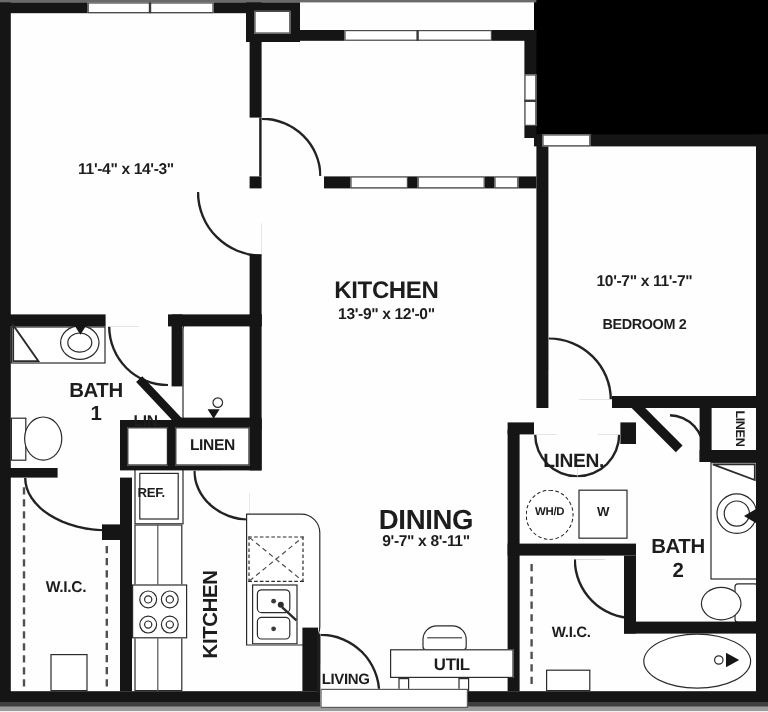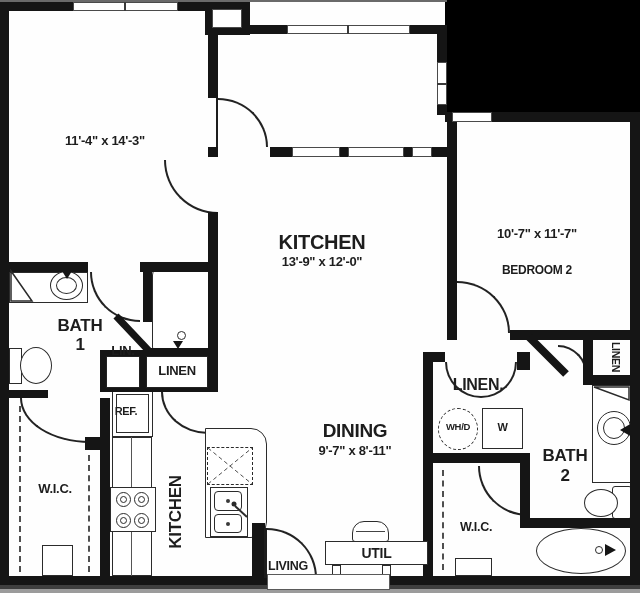--- a/index.html
+++ b/index.html
@@ -178,21 +178,21 @@
   <div class="lbl" style="left:467px;top:227px;width:140px;font-size:13px;">10'-7" x 11'-7"</div>
   <div class="lbl" style="left:262px;top:232px;width:120px;font-size:20px;">KITCHEN</div>
   <div class="lbl" style="left:254px;top:255px;width:136px;font-size:13px;">13'-9" x 12'-0"</div>
   <div class="lbl" style="left:50px;top:317px;width:60px;font-size:17px;">BATH</div>
   <div class="lbl" style="left:50px;top:336px;width:60px;font-size:17px;">1</div>
   <div class="lbl" style="left:106px;top:344px;width:34px;font-size:13px;">LIN.</div>
   <div class="lbl" style="left:146px;top:364px;width:62px;font-size:13px;">LINEN</div>
   <div class="lbl" style="left:112px;top:406px;width:28px;font-size:11px;">REF.</div>
   <div class="lbl" style="left:25px;top:482px;width:60px;font-size:13px;">W.I.C.</div>
   <div class="lbl" style="left:132px;top:502px;width:90px;height:20px;font-size:17px;transform:rotate(-90deg);">KITCHEN</div>
-  <div class="lbl" style="left:300px;top:421px;width:110px;font-size:19px;">DINING</div>
+  <div class="lbl" style="left:300px;top:421px;width:110px;font-size:23px;">DINING</div>
   <div class="lbl" style="left:295px;top:444px;width:120px;font-size:13px;">9'-7" x 8'-11"</div>
   <div class="lbl" style="left:258px;top:560px;width:60px;font-size:12.5px;">LIVING</div>
   <div class="lbl" style="left:325px;top:546px;width:103px;font-size:14px;">UTIL</div>
   <div class="lbl" style="left:448px;top:377px;width:60px;font-size:16px;">LINEN.</div>
   <div class="lbl" style="left:438px;top:422px;width:40px;font-size:9.5px;">WH/D</div>
   <div class="lbl" style="left:482px;top:422px;width:41px;font-size:11px;">W</div>
   <div class="lbl" style="left:534px;top:447px;width:62px;font-size:17px;">BATH</div>
   <div class="lbl" style="left:534px;top:467px;width:62px;font-size:17px;">2</div>
   <div class="lbl" style="left:444px;top:521px;width:64px;font-size:12.5px;">W.I.C.</div>
   <div class="lbl" style="left:586px;top:347px;width:50px;height:20px;font-size:10.5px;transform:rotate(90deg);">LINEN</div>

